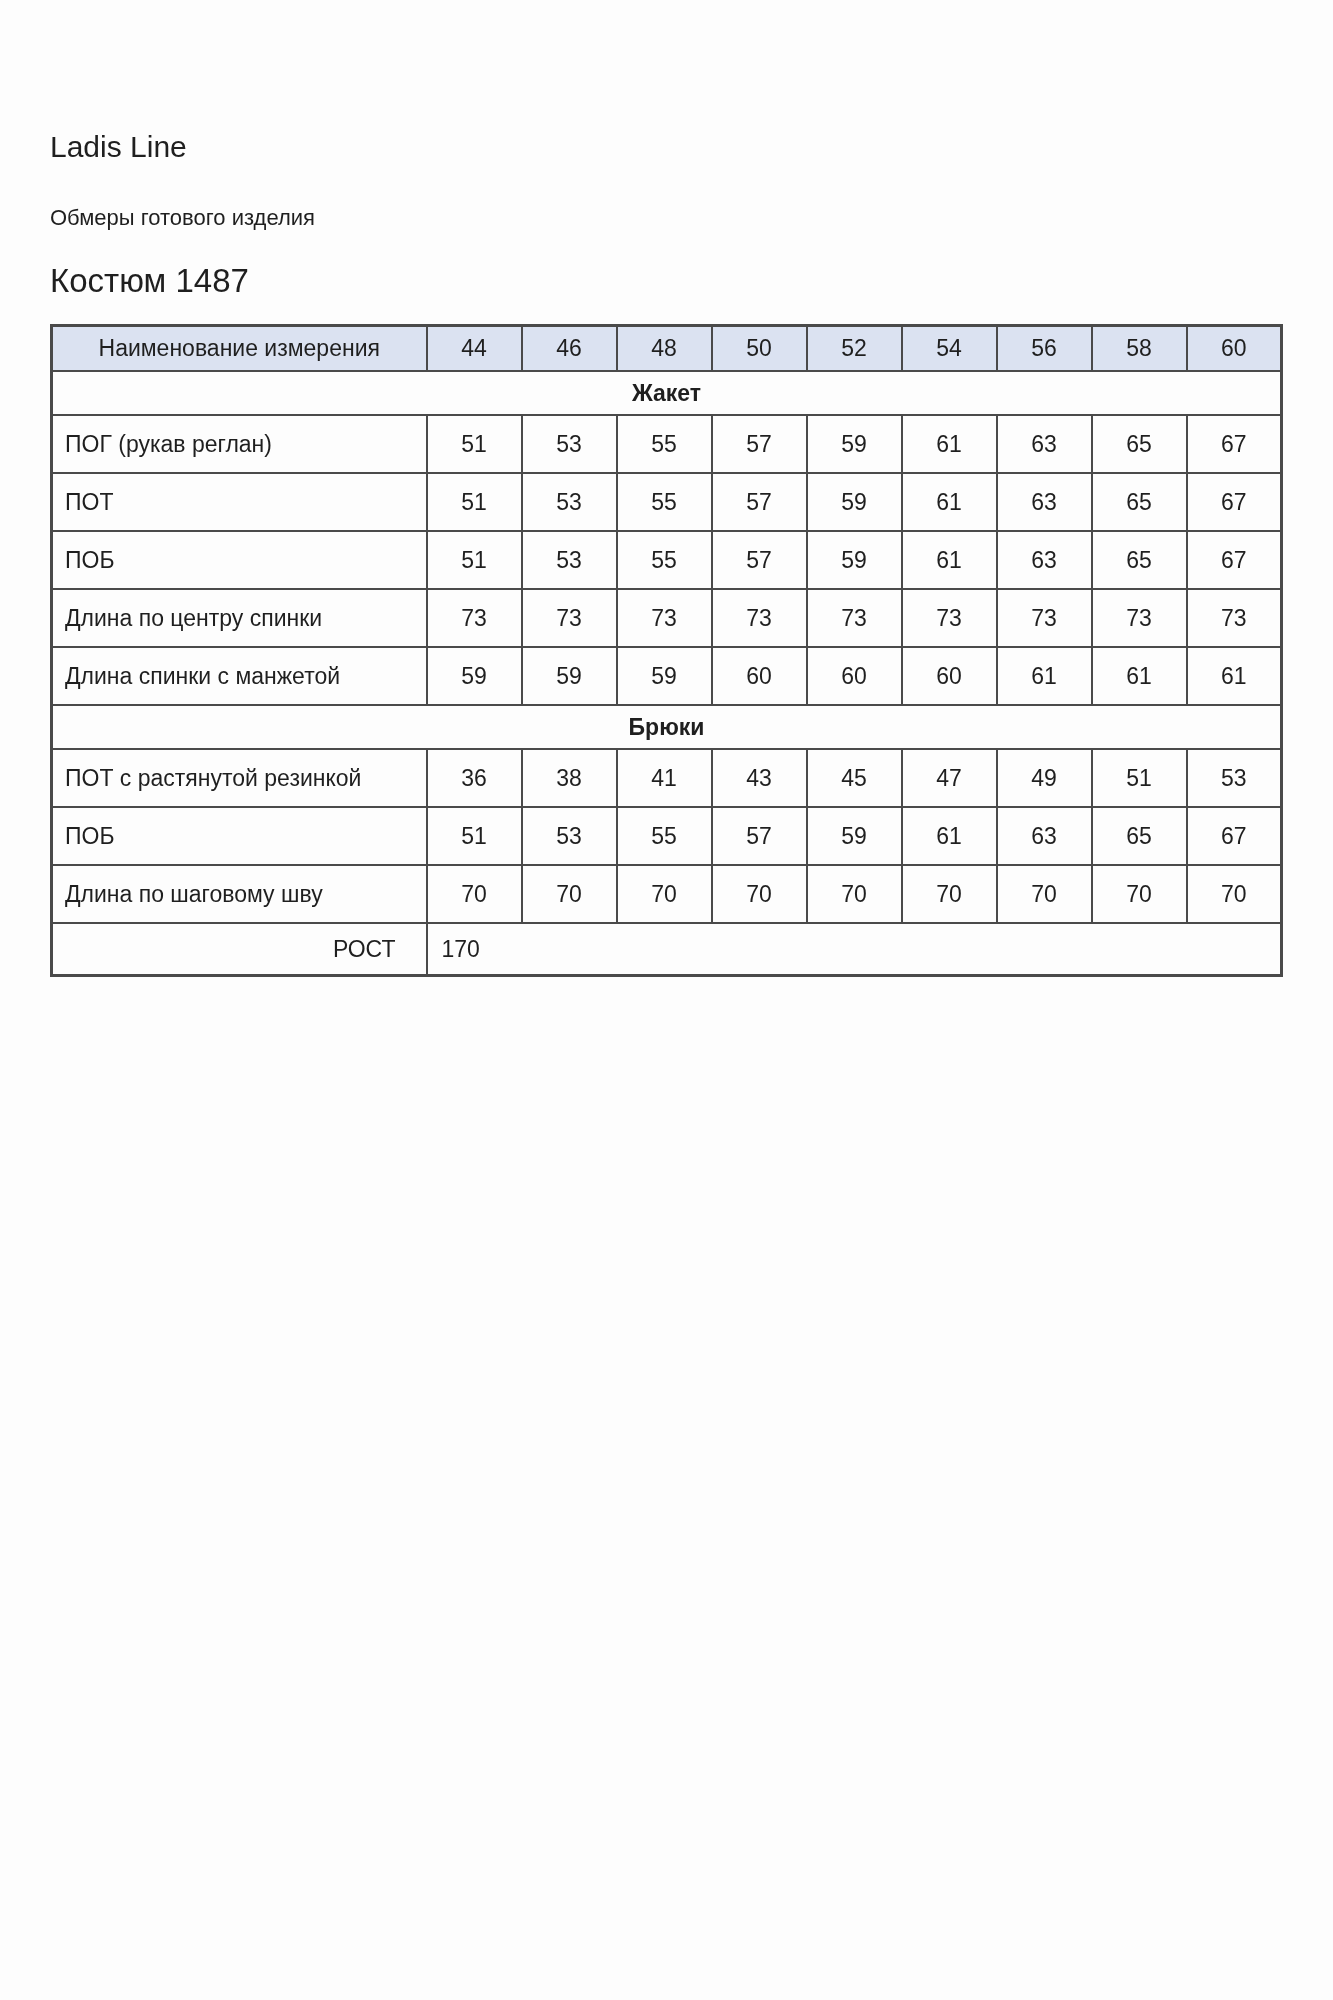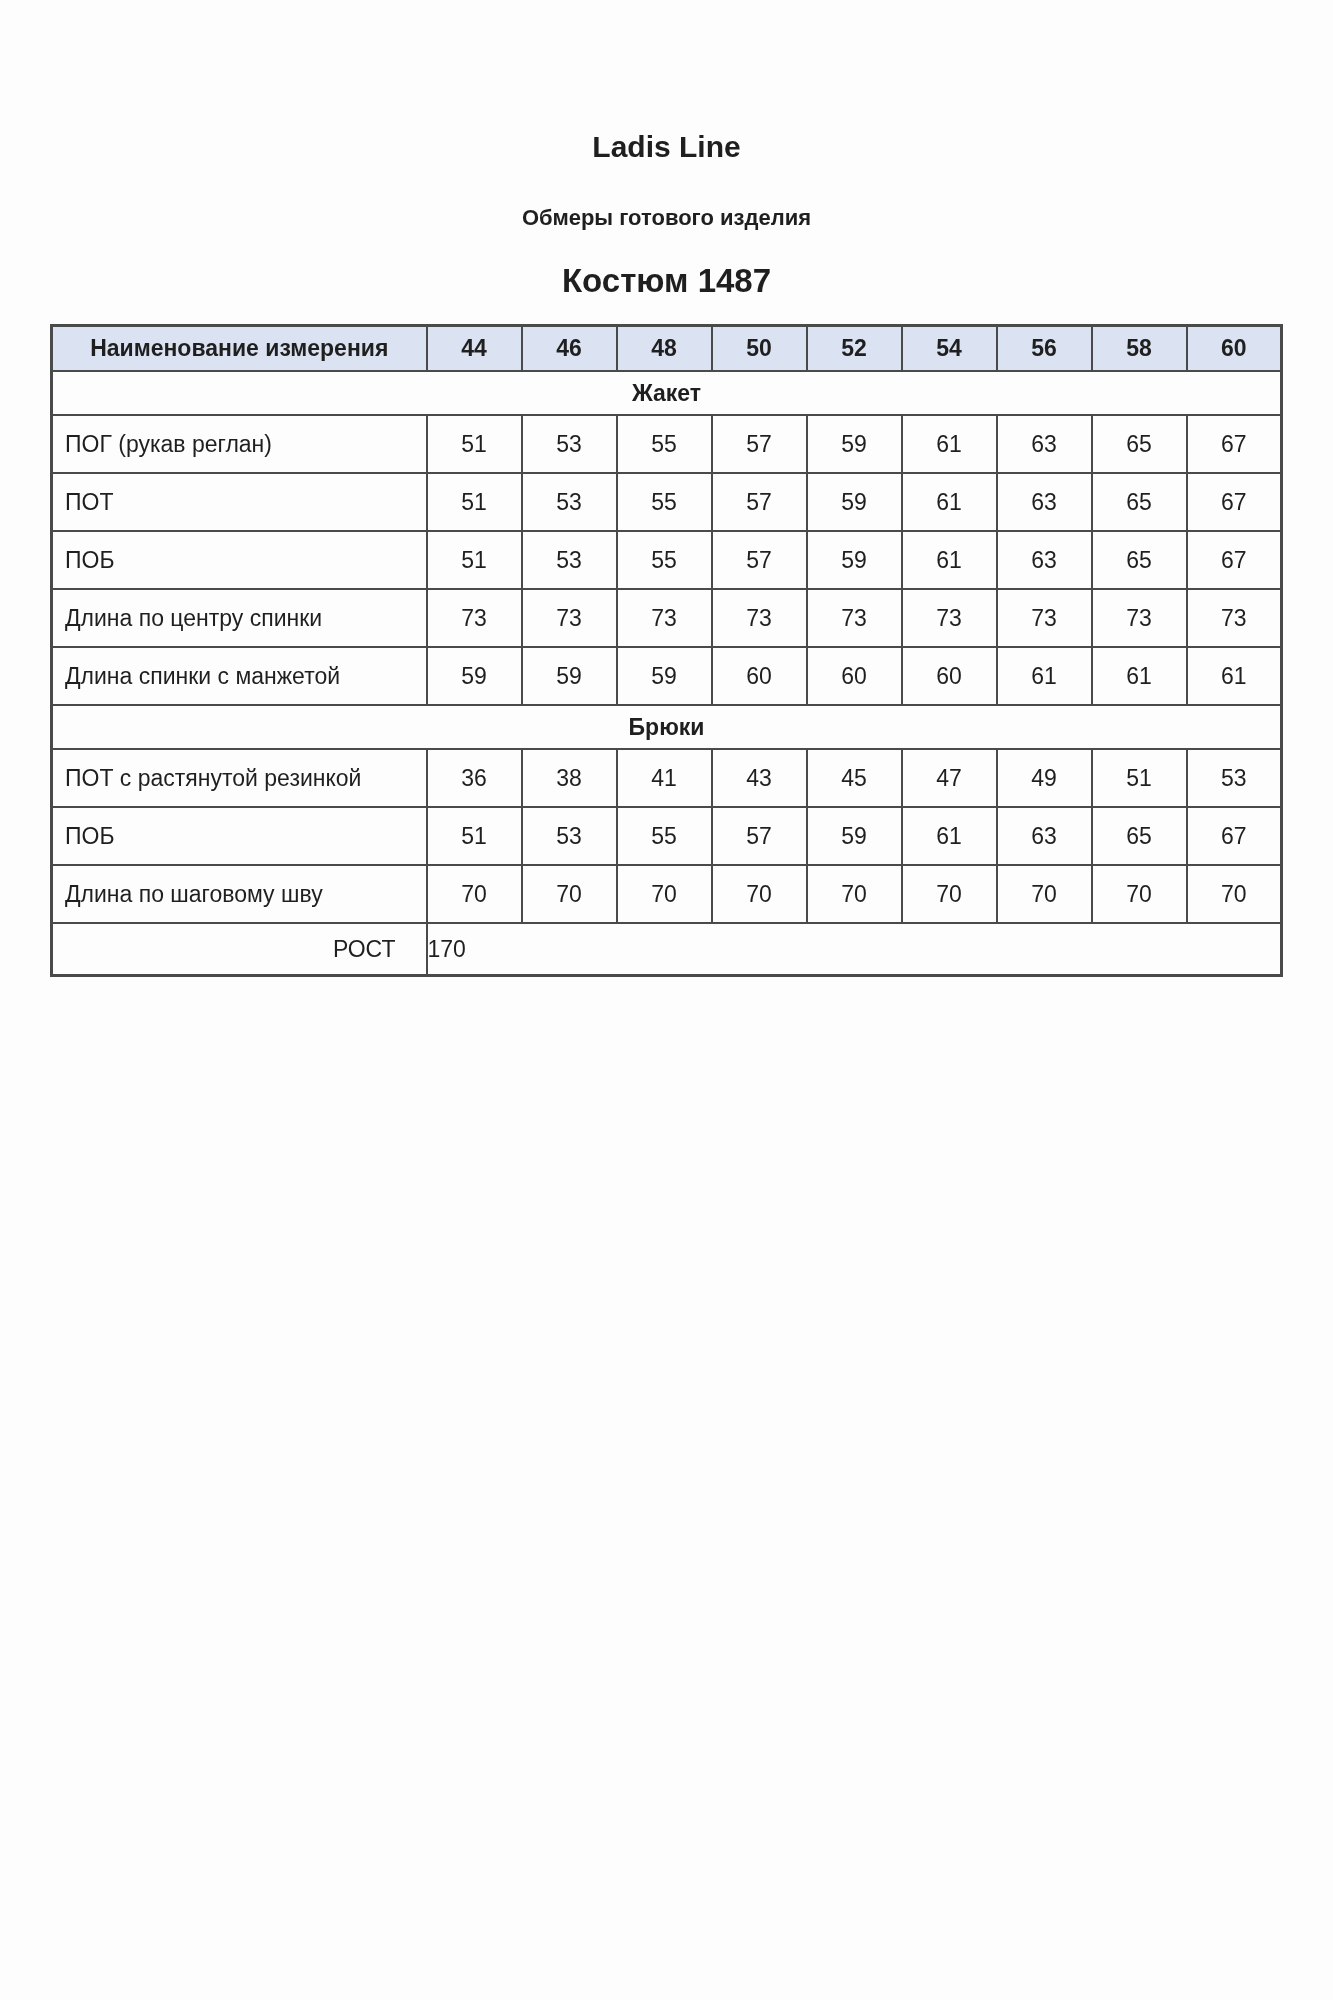--- a/index.html
+++ b/index.html
@@ -15,22 +15,21 @@
     position: relative;
     overflow: hidden;
   }
   .sheet {
     position: absolute;
     left: 50px;
     top: 0;
     width: 1233px;
   }
   .title {
-    text-align: center;
-    font-weight: bold;
+    font-weight: normal;
     line-height: 36px;
     margin: 0;
   }
   .title.brand    { margin-top: 129px; font-size: 30px; }
   .title.subtitle { margin-top: 35px;  font-size: 22px; }
   .title.product  { margin-top: 27px;  font-size: 33px; }
 
   table.meas {
     margin-top: 25px;
     width: 1233px;
@@ -43,41 +42,42 @@
     font-size: 23px;
     text-align: center;
     vertical-align: middle;
     padding: 0;
     overflow: hidden;
   }
   col.name-col { width: 375px; }
 
   tr.header-row td {
     background: var(--header-bg, #dbe2f1);
-    font-weight: bold;
+    font-weight: normal;
     height: 43px;
   }
   tr.section-row td {
     font-weight: bold;
     height: 42px;
     background: #fdfdfd;
   }
   tr.data-row td { height: 48px; }
   tr.data-row td.label-cell {
     text-align: left;
     padding: 4px 10px 4px 12px;
     line-height: 27px;
   }
   tr.footer-row td { height: 50px; }
   tr.footer-row td.label-cell {
     text-align: right;
     padding-right: 30px;
   }
   tr.footer-row td.value-cell {
     text-align: left;
+    padding-left: 14px;
   }
 </style>
 </head>
 <body>
 
 <div class="sheet">
   <p class="title brand">Ladis Line</p>
   <p class="title subtitle">Обмеры готового изделия</p>
   <p class="title product">Костюм 1487</p>
 

